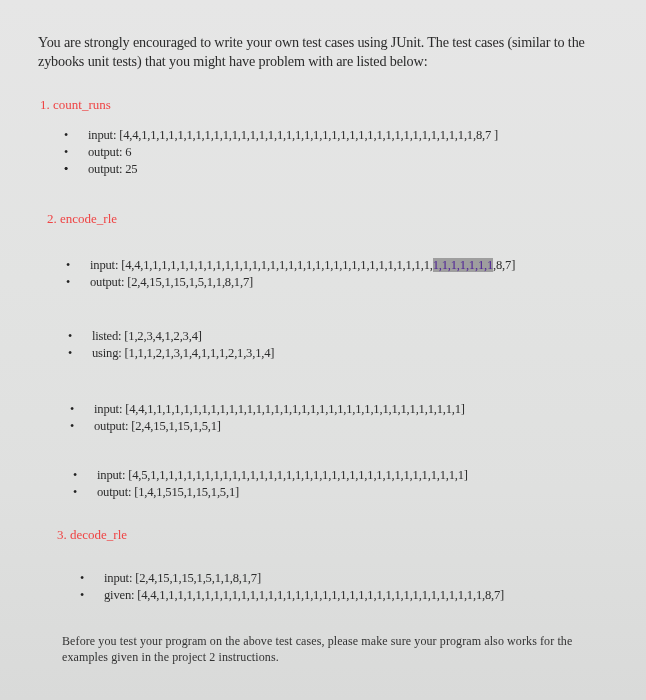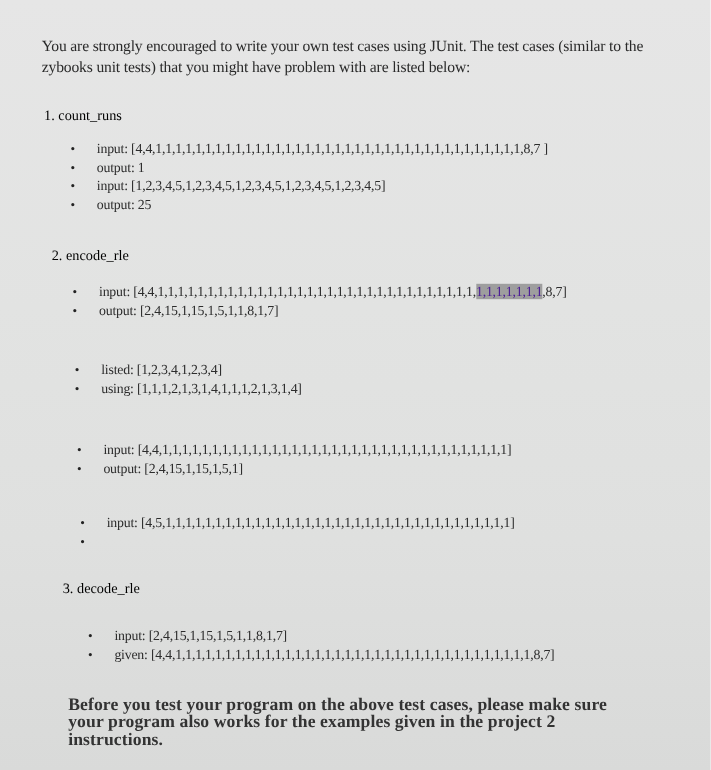--- a/index.html
+++ b/index.html
@@ -12,75 +12,75 @@
     }
     .page { position: absolute; left: 0; top: 0; width: 646px; height: 690px; }
     .intro {
       position: absolute; left: 38px; top: 33px; width: 590px;
       font-family: "Liberation Serif", serif;
       font-size: 14.2px; line-height: 19px; color: #2a2a2a;
       letter-spacing: -0.15px;
     }
     .section-title {
       position: absolute; font-family: "Liberation Serif", serif;
-      font-size: 13px; color: #000000;
+      font-size: 13px; color: #ef4444;
     }
     ul.tests { position: absolute; margin: 0; padding: 0; list-style: none; }
     ul.tests li {
       position: relative; padding-left: 24px;
       font-family: "Liberation Serif", serif;
       font-size: 12.6px; line-height: 17px; color: #2c2c2c; white-space: nowrap;
       letter-spacing: -0.2px;
     }
     ul.tests li .bullet {
       position: absolute; left: 0; top: 0; font-size: 12px; color: #222;
     }
     .hl { background: #9e9e9e; color: #4c1d95; }
     .footer {
       position: absolute; left: 62px; top: 633px; width: 520px;
-      font-family: "Liberation Serif", serif; font-weight: bold;
-      font-size: 16px; line-height: 16px; color: #333;
+      font-family: "Liberation Serif", serif; font-weight: normal;
+      font-size: 12px; line-height: 16px; color: #333;
       letter-spacing: 0.1px;
     }
   </style>
 </head>
 <body>
 
 <div class="page">
 
   <p class="intro" style="margin:0;">You are strongly encouraged to write your own test cases using JUnit. The test cases (similar to the zybooks unit tests) that you might have problem with are listed below:</p>
 
   <div class="section-title" style="left:40px; top:97px;">1. count_runs</div>
   <ul class="tests" style="left:64px; top:127px;">
     <li><span class="bullet">•</span><span>input: [4,4,1,1,1,1,1,1,1,1,1,1,1,1,1,1,1,1,1,1,1,1,1,1,1,1,1,1,1,1,1,1,1,1,1,1,1,1,1,8,7 ]</span></li>
-    <li><span class="bullet">•</span><span>output: 1</span></li>
-    <li><span class="bullet">•</span><span>input: [1,2,3,4,5,1,2,3,4,5,1,2,3,4,5,1,2,3,4,5,1,2,3,4,5]</span></li>
+    <li><span class="bullet">•</span><span>output: 6</span></li>
+    <li><span class="bullet">•</span></li>
     <li><span class="bullet">•</span><span>output: 25</span></li>
   </ul>
 
-  <div class="section-title" style="left:47px; top:224px;text-align:center;">2. encode_rle</div>
+  <div class="section-title" style="left:47px; top:211px;text-align:center;">2. encode_rle</div>
 
   <ul class="tests" style="left:66px; top:257px;">
     <li><span class="bullet">•</span><span>input: [4,4,1,1,1,1,1,1,1,1,1,1,1,1,1,1,1,1,1,1,1,1,1,1,1,1,1,1,1,1,1,1,1,1,</span><span class="hl">1,1,1,1,1,1,1</span><span>,8,7]</span></li>
     <li><span class="bullet">•</span><span>output: [2,4,15,1,15,1,5,1,1,8,1,7]</span></li>
   </ul>
 
   <ul class="tests" style="left:68px; top:328px;">
     <li><span class="bullet">•</span><span>listed: [1,2,3,4,1,2,3,4]</span></li>
     <li><span class="bullet">•</span><span>using: [1,1,1,2,1,3,1,4,1,1,1,2,1,3,1,4]</span></li>
   </ul>
 
   <ul class="tests" style="left:70px; top:401px;">
     <li><span class="bullet">•</span><span>input: [4,4,1,1,1,1,1,1,1,1,1,1,1,1,1,1,1,1,1,1,1,1,1,1,1,1,1,1,1,1,1,1,1,1,1,1,1]</span></li>
     <li><span class="bullet">•</span><span>output: [2,4,15,1,15,1,5,1]</span></li>
   </ul>
 
   <ul class="tests" style="left:73px; top:467px;">
     <li><span class="bullet">•</span><span>input: [4,5,1,1,1,1,1,1,1,1,1,1,1,1,1,1,1,1,1,1,1,1,1,1,1,1,1,1,1,1,1,1,1,1,1,1,1]</span></li>
-    <li><span class="bullet">•</span></li>
+    <li><span class="bullet">•</span><span>output: [1,4,1,515,1,15,1,5,1]</span></li>
   </ul>
 
   <div class="section-title" style="left:57px; top:527px;">3. decode_rle</div>
   <ul class="tests" style="left:80px; top:570px;">
     <li><span class="bullet">•</span><span>input: [2,4,15,1,15,1,5,1,1,8,1,7]</span></li>
     <li><span class="bullet">•</span><span>given: [4,4,1,1,1,1,1,1,1,1,1,1,1,1,1,1,1,1,1,1,1,1,1,1,1,1,1,1,1,1,1,1,1,1,1,1,1,1,8,7]</span></li>
   </ul>
 
   <p class="footer" style="margin:0;">Before you test your program on the above test cases, please make sure your program also works for the examples given in the project 2 instructions.</p>
 </div>

